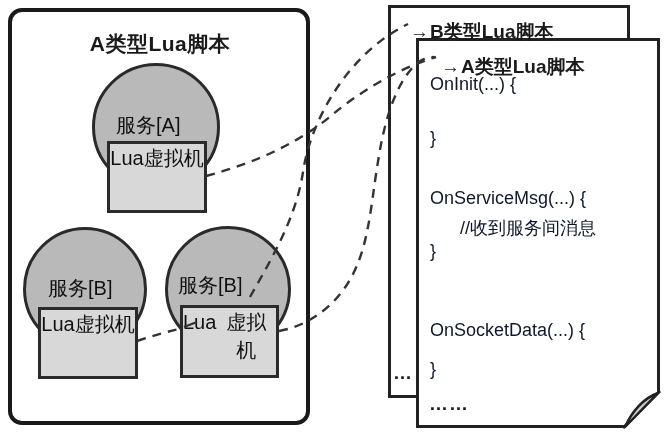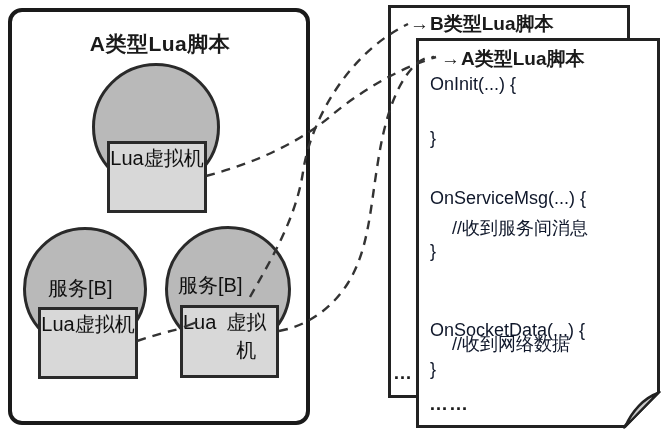--- a/index.html
+++ b/index.html
@@ -44,21 +44,21 @@
   .vm-a{left:107px;top:141px;width:100px;height:72px;}
   .vm-bl{left:38px;top:307px;width:100px;height:72px;}
   .vm-br{left:180px;top:305px;width:99px;height:73px;}
   
   .page{position:absolute;background:#ffffff;border:3px solid #222;box-sizing:border-box;}
   .page-back{left:388px;top:5px;width:242px;height:393px;}
   .page-front{
     left:416px;top:38px;width:244px;height:390px;
     clip-path:polygon(0 0,100% 0,100% calc(100% - 37px),calc(100% - 37px) 100%,0 100%);
   }
-  .page-title{position:absolute;font-size:19px;font-weight:bold;white-space:nowrap;}
+  .page-title{position:absolute;font-size:19px;font-weight:bold;white-space:nowrap;margin-top:8px;}
   .title-b{left:410px;top:11px;}
   .title-a{left:441px;top:46px;}
   .arrow-glyph{font-weight:bold;margin-right:1px;}
   .code-line{
     position:absolute;left:430px;height:24px;font-size:18px;white-space:nowrap;color:#0f172a;
   }
   .code-line.indent{left:452px;}
   .ellipsis-back{position:absolute;left:393px;top:362px;font-size:19px;font-weight:bold;letter-spacing:1px;}
   .ellipsis-front{position:absolute;left:429px;top:393px;font-size:19px;font-weight:bold;letter-spacing:1px;}
   
@@ -76,33 +76,33 @@
   <div class="page-title title-b">
     <span class="arrow-glyph">→</span><span>B类型Lua脚本</span>
   </div>
   <div class="page-title title-a">
     <span class="arrow-glyph">→</span><span>A类型Lua脚本</span>
   </div>
 
   <div class="code-line" style="top:74px;">OnInit(...) {</div>
   <div class="code-line" style="top:128px;">}</div>
   <div class="code-line" style="top:188px;">OnServiceMsg(...) {</div>
-  <div class="code-line indent" style="top:216px;">//收到服务间消息</div>
+  <div class="code-line indent" style="top:216px;margin-left:8px;">//收到服务间消息</div>
   <div class="code-line" style="top:241px;">}</div>
   <div class="code-line" style="top:320px;">OnSocketData(...) {</div>
-  <div class="code-line indent" style="top:332px;">//收到网络数据</div>
   <div class="code-line" style="top:359px;">}</div>
 
   <div class="ellipsis-back">…</div>
   <div class="ellipsis-front">……</div>
 
   <div class="panel"></div>
   <div class="panel-title">A类型Lua脚本</div>
 
   <div class="service-circle circle-a"></div>
+  <div class="service-label label-a">服务[A]</div>
   <div class="vm-box vm-a">
     <span>Lua</span>
     <span>虚拟机</span>
   </div>
 
   <div class="service-circle circle-bl"></div>
   <div class="service-label label-bl">服务[B]</div>
   <div class="vm-box vm-bl">
     <span>Lua</span>
     <span>虚拟机</span>

